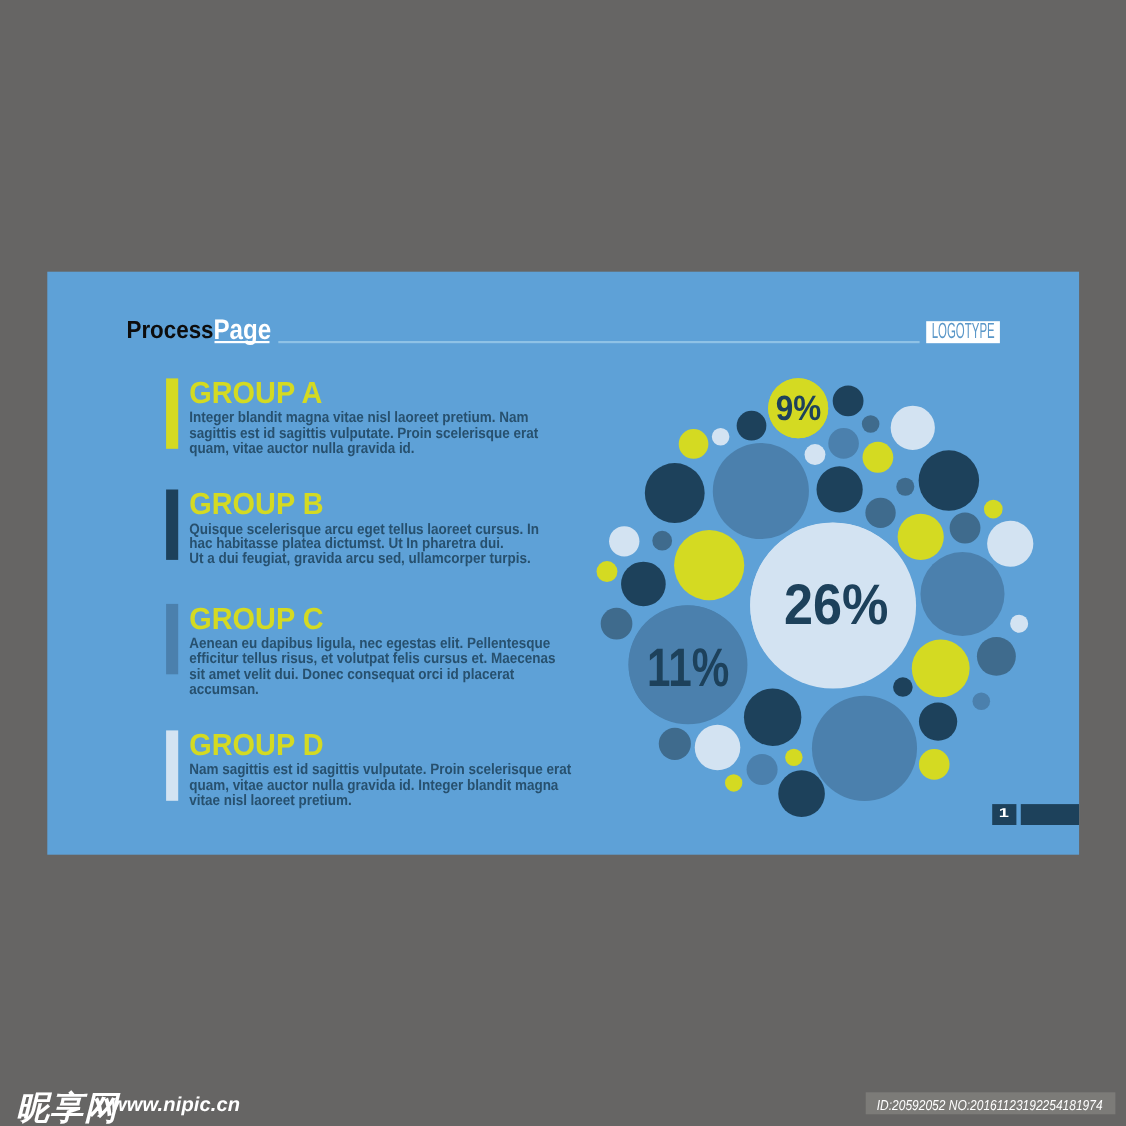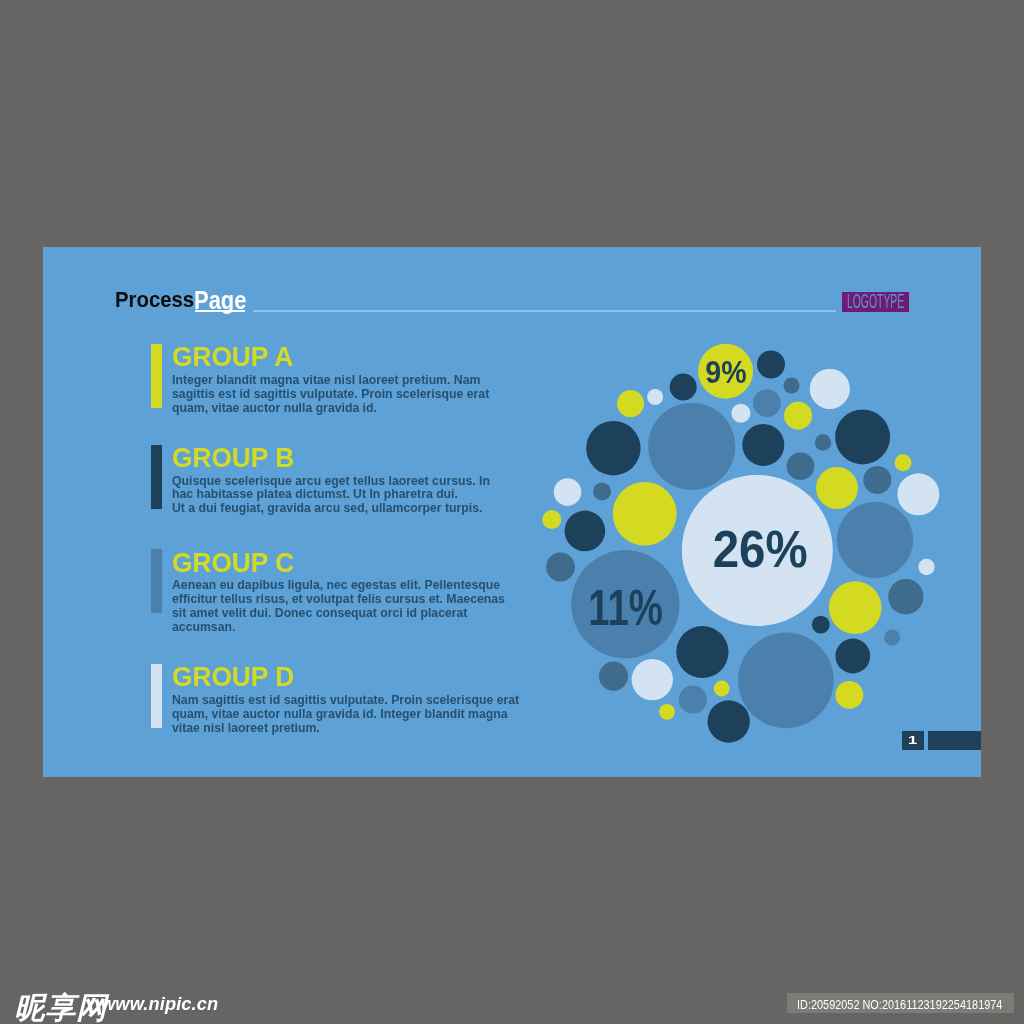--- a/index.html
+++ b/index.html
@@ -119,21 +119,21 @@
           <text class="blab" x="0" y="0" font-size="52.05" fill="#1d415b" dominant-baseline="central" transform="translate(717.1,302.4) scale(0.9116,1)">26%</text>
           <circle cx="581.9" cy="356.9" r="53.6" fill="#4b80ad"></circle>
           <text class="blab" x="0" y="0" font-size="49.37" fill="#1d415b" dominant-baseline="central" transform="translate(582.6,360.9) scale(0.7776,1)">11%</text>
           <circle cx="682.6" cy="124.2" r="27.3" fill="#d4da22"></circle>
           <text class="blab" x="0" y="0" font-size="31.95" fill="#1d415b" dominant-baseline="central" transform="translate(682.9,124.8) scale(0.8944,1)">9%</text>
         </g>
     </svg>
 
     <div class="hrule" style="background-color: rgb(143, 194, 230);"></div>
 
-    <div class="logo" style="background-color: #701a75;">
+    <div class="logo" style="background-color: #ffffff;">
       <span style="color: rgb(90, 151, 200);">LOGOTYPE</span>
     </div>
 
     <div class="grp" id="grp0" style="top:97px">
       <div class="gbar" style="background: rgb(212, 218, 34);"></div>
       <div class="gt" style="color: rgb(212, 218, 34);">GROUP A</div>
       <div class="gp" id="gp0" style="color: rgb(39, 80, 110);">
           <div class="gpline">Integer blandit magna vitae nisl laoreet pretium. Nam</div>
           <div class="gpline">sagittis est id sagittis vulputate. Proin scelerisque erat</div>
           <div class="gpline">quam, vitae auctor nulla gravida id.</div>
@@ -177,16 +177,16 @@
   <div class="hdr">
     <span class="t1" style="color: rgb(13, 13, 13);">Process</span>
       <span class="t2" style="color: rgb(255, 255, 255);">Page</span>
     <i class="ul" style="background-color: rgb(255, 255, 255);"></i>
   </div>
 
   <div class="wm">
     <span class="wmlogo" style="color: rgb(255, 255, 255);">昵享网</span>
       <span class="wmsite" style="color: rgb(255, 255, 255);">www.nipic.cn</span>
   </div>
-  <div class="idbox" style="background-color: rgb(124, 123, 120);">
+  <div class="idbox" style="background-color: rgb(124, 123, 120); font-style: italic;">
       <span style="color: rgb(255, 255, 255);">ID:20592052 NO:20161123192254181974</span>
     </div>
 </div>
 
 </body></html>

